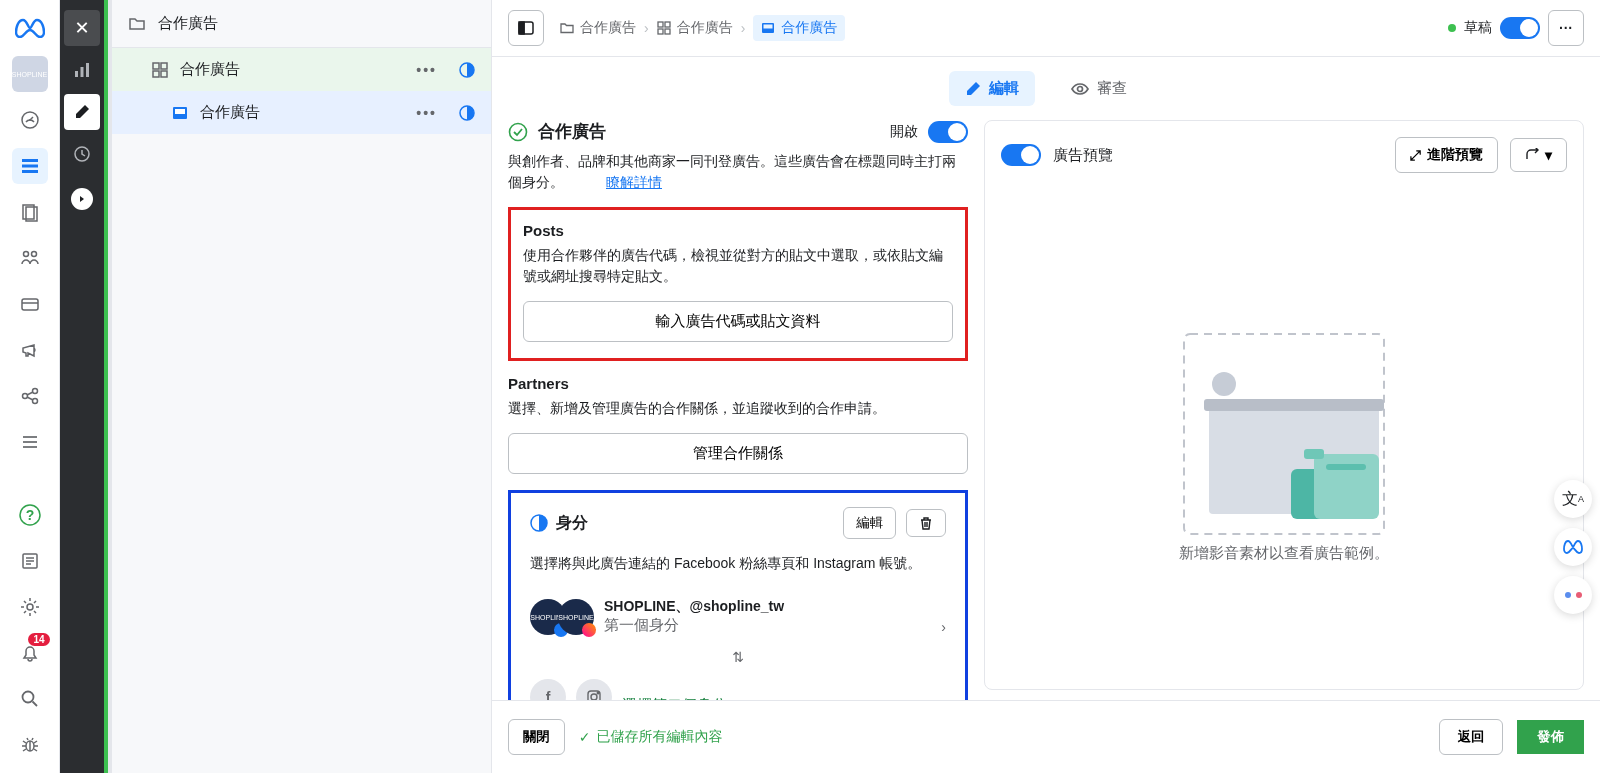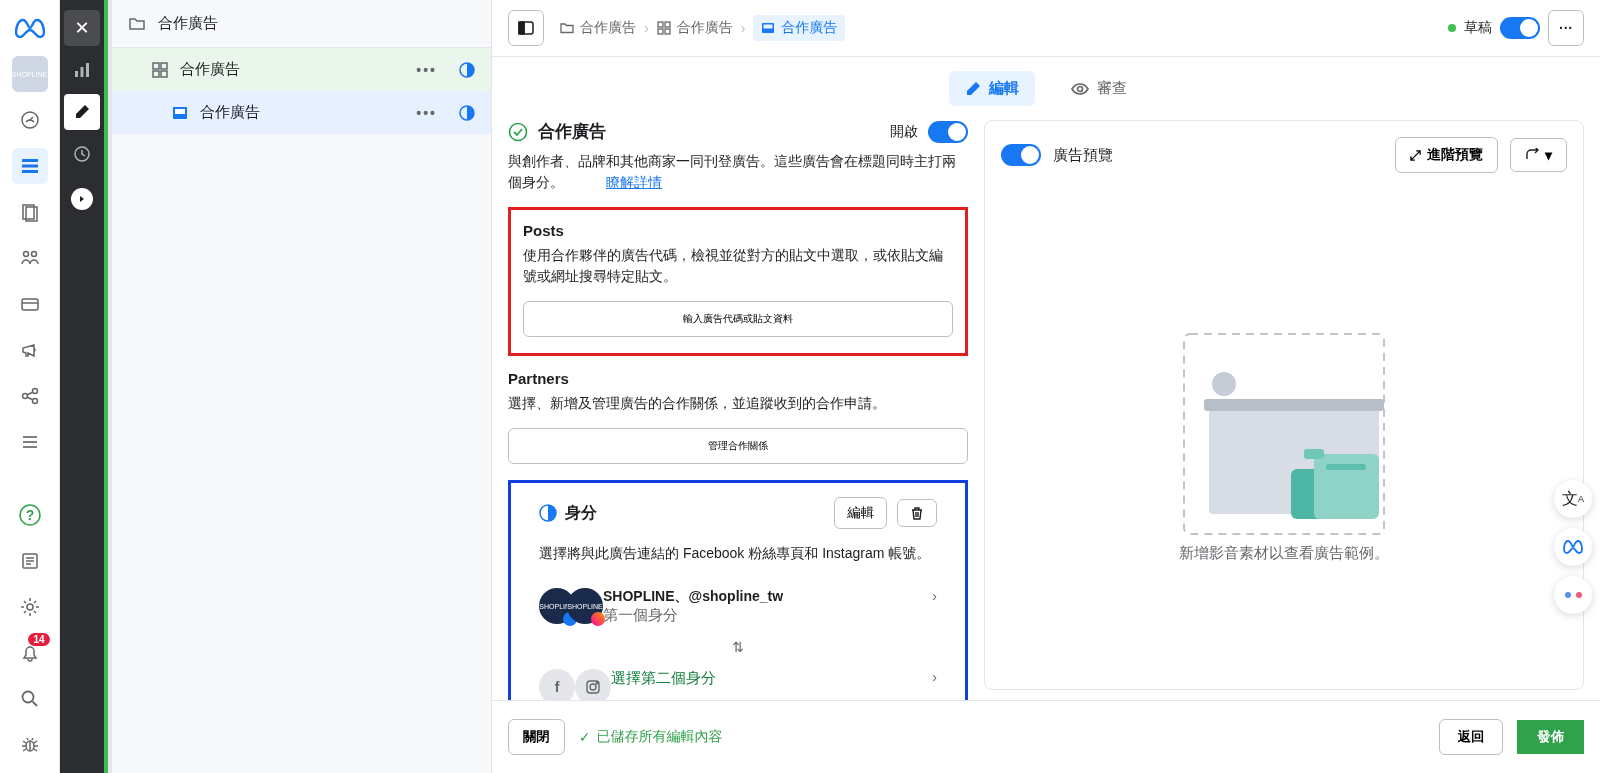--- a/index.html
+++ b/index.html
@@ -63,29 +63,29 @@
 .preview-head { display: flex; align-items: center; gap: 12px; margin-bottom: 20px; }
 .preview-head .spacer { flex: 1; }
 .btn-outline { border: 1px solid #bcc0c4; background: #fff; border-radius: 6px; padding: 8px 14px; cursor: pointer; font-size: 14px; display: flex; align-items: center; gap: 6px; font-weight: 600; }
 
 .section-title-row { display: flex; align-items: center; gap: 10px; margin-bottom: 8px; }
 .section-title { font-size: 17px; font-weight: bold; }
 .section-title-row .fill { flex: 1; }
 .desc { font-size: 14px; color: #1c1e21; line-height: 1.5; margin-bottom: 14px; }
 .desc a { color: #1877f2; text-decoration: underline; cursor: pointer; padding-left: 42px; }
 .sub-title { font-size: 15px; font-weight: bold; margin-bottom: 6px; }
-.wide-btn { width: 100%; border: 1px solid #bcc0c4; background: #fff; border-radius: 6px; padding: 10px; text-align: center; cursor: pointer; font-size: 10px; }
+.wide-btn { width: 100%; border: 1px solid #bcc0c4; background: #fff; border-radius: 6px; padding: 10px; text-align: center; cursor: pointer; font-size: 15px; }
 
 .box-red { border: 3px solid #e02020; padding: 12px 12px 16px; margin-bottom: 14px; }
-.box-blue { border: 3px solid #1040e0; padding: 14px 28px; }
+.box-blue { border: 3px solid #1040e0; padding: 14px 19px; }
 
 .identity-head { display: flex; align-items: center; gap: 10px; margin-bottom: 14px; }
 .identity-title { font-weight: bold; font-size: 16px; display: flex; align-items: center; gap: 8px; }
 .identity-head .small-btn { border: 1px solid #bcc0c4; border-radius: 6px; padding: 6px 12px; cursor: pointer; background: #fff; }
-.identity-row { display: flex; align-items: flex-start; padding: 10px 0; cursor: pointer; }
+.identity-row { display: flex; align-items: flex-end; gap: 10px; padding: 10px 0; cursor: pointer; }
 .identity-row .avatars { display: flex; }
 .identity-row .avatars .av { width: 36px; height: 36px; border-radius: 50%; background: #1a2a4a; color: #fff; display: flex; align-items: center; justify-content: center; font-size: 7px; margin-left: -8px; position: relative; }
 .identity-row .avatars .av:first-child { margin-left: 0; }
 .identity-row .avatars .av .badge-sm { position: absolute; bottom: -2px; right: -2px; width: 14px; height: 14px; border-radius: 50%; }
 .identity-row .info .name { font-weight: 600; font-size: 14px; }
 .identity-row .info .sub { font-size: 15px; color: #65676b; }
 .identity-row .chev { margin-left: auto; color: #65676b; }
 .swap-ic { text-align: center; color: #65676b; padding: 4px 0; }
 .identity-row .ic-circ { width: 36px; height: 36px; border-radius: 50%; background: #e4e6eb; display: flex; align-items: center; justify-content: center; color: #65676b; }
 .identity-row .link-text { color: #15803d; font-size: 15px; }

